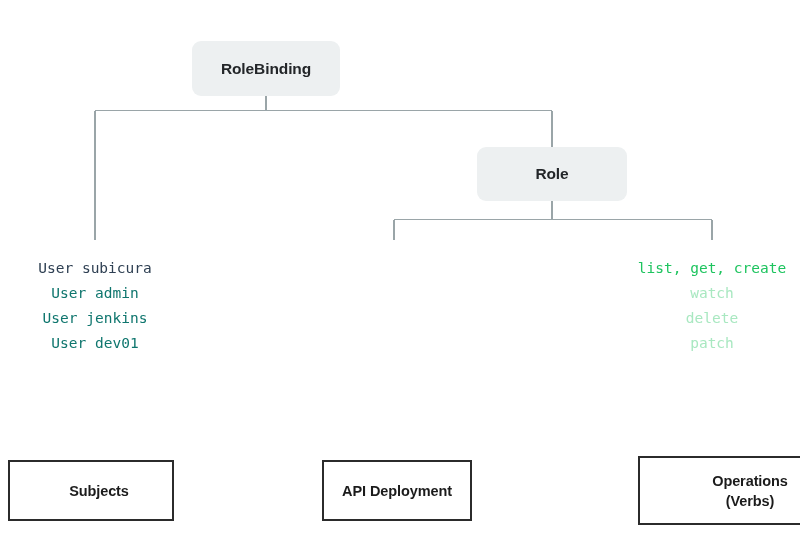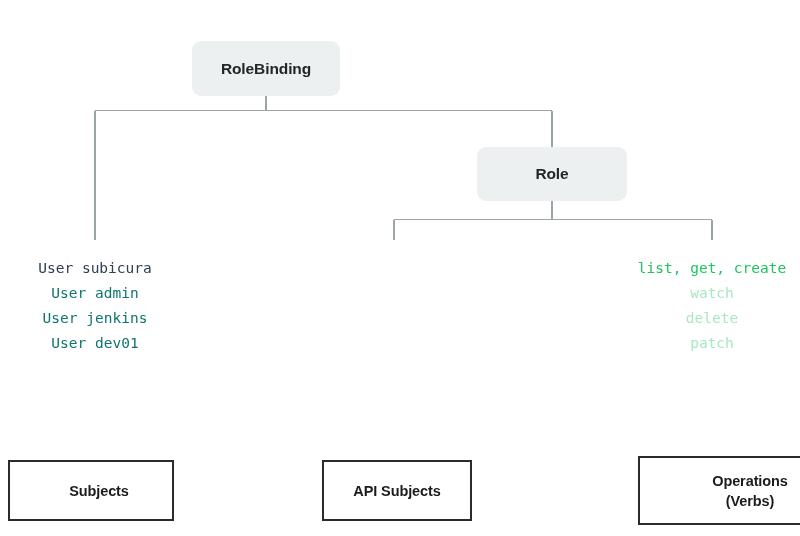--- a/index.html
+++ b/index.html
@@ -153,21 +153,21 @@
     <div class="row dim">watch</div>
     <div class="row dim">delete</div>
     <div class="row dim">patch</div>
   </div>
 
   <div class="legend legend-subjects">
     <span>Subjects</span>
   </div>
 
   <div class="legend legend-resources">
-    <span>API Subjects</span>
+    <span>API Deployment</span>
   </div>
 
   <div class="legend legend-operations">
     <div>
       <span>Operations</span>
       <span>(Verbs)</span>
     </div>
   </div>
 
 </div>

